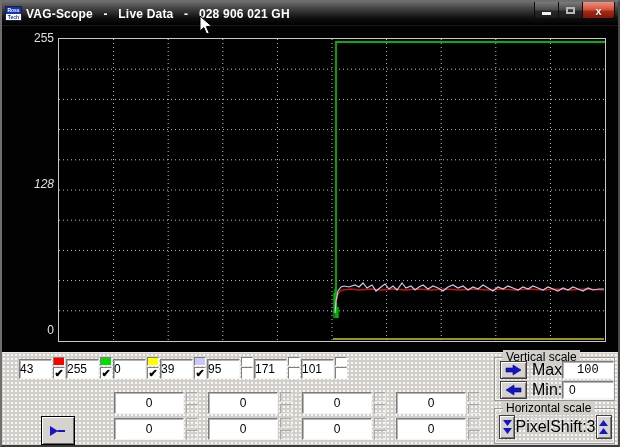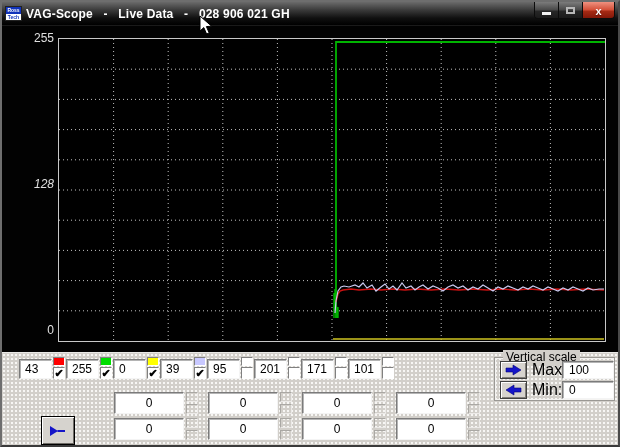--- a/index.html
+++ b/index.html
@@ -40,21 +40,21 @@
   
   .panel { position:relative; height:93px; background-color:#d2cfca;
            background-image:radial-gradient(#f7f6f4 1px, rgba(0,0,0,0) 1.1px);
            background-size:4px 4px; border-top:1px solid #e9e8e6; }
 
   .tbox { background:#fff; border:1px solid #7b7b7b; border-bottom-color:#f4f4f4; border-right-color:#f4f4f4;
           box-shadow:inset 1px 1px 0 #b4b4b4; font-family:"Liberation Sans",sans-serif; font-size:12px; color:#000; }
 
   .channels { position:absolute; left:17px; top:4px; display:flex; gap:1px; }
   .channel { width:46px; height:32px; position:relative; }
-  .channel input { position:absolute; left:0; top:2px; width:33px; height:20px; padding-left:5px; }
+  .channel input { position:absolute; left:0; top:2px; width:33px; height:20px; }
   .swatch { position:absolute; left:34px; top:0; width:12px; height:9px;
             border:1px solid #808080; border-bottom-color:#fff; border-right-color:#fff; }
   .chk { position:absolute; left:34px; top:10px; width:12px; height:12px; background:#fff;
          border:1px solid #808080; border-bottom-color:#fff; border-right-color:#fff;
          font-size:11px; line-height:10px; text-align:center; color:#000; font-weight:bold; }
 
   .zbox { position:absolute; width:70px; height:22px; text-align:center; }
   .zconn { position:absolute; width:12px; height:10px; border:1px solid #aaa8a4; border-bottom-color:#eceae8; border-right-color:#eceae8; }
 
   .pushbtn { position:absolute; background:#d6d3ce; border:1px solid #000;
@@ -153,25 +153,20 @@
           <input class="tbox" value="39" style="">
           <div class="swatch" style="background: rgb(200, 200, 255);"></div>
           <div class="chk">✔</div>
         </div>
         <div class="channel">
           <input class="tbox" value="95" style="">
           <div class="swatch" style="background: rgb(255, 255, 255);"></div>
           <div class="chk"></div>
         </div>
         <div class="channel">
-          <input class="tbox" value="201" style="">
-          <div class="swatch" style="background: rgb(255, 255, 255);"></div>
-          <div class="chk"></div>
-        </div>
-        <div class="channel">
           <input class="tbox" value="171" style="">
           <div class="swatch" style="background: rgb(255, 255, 255);"></div>
           <div class="chk"></div>
         </div>
         <div class="channel">
           <input class="tbox" value="101" style="">
           <div class="swatch" style="background: rgb(255, 255, 255);"></div>
           <div class="chk"></div>
         </div>
       </div>
@@ -213,31 +208,47 @@
 
     <div class="groupbox" style="top:4px; height:44px;">
       <div class="gb-label">Vertical scale</div>
       <div class="gb-row" style="left:5px; top:3px;">
         <div class="arrowbtn" style="width:27px;height:18px;">
           <svg width="17" height="12" viewBox="0 0 17 12">
             <path d="M1,4 L8,4 L8,1 L16,6 L8,11 L8,8 L1,8 Z" fill="#1515c8" stroke="#00007a" stroke-width="0.6"></path>
           </svg>
         </div>
         <div class="gb-lab" style="margin-left:5px;width:30px;">Max:</div>
-        <input class="tbox" style="width: 52px; height: 18px; padding-left: 6px;" value="100">
+        <input class="tbox" style="width: 52px; height: 18px; padding-left: 14px; font-family: Liberation Mono, monospace;" value="100">
       </div>
       <div class="gb-row" style="left:5px; top:23px;align-items:flex-end;">
         <div class="arrowbtn" style="width:27px;height:18px;">
           <svg width="17" height="12" viewBox="0 0 17 12">
             <path d="M16,4 L9,4 L9,1 L1,6 L9,11 L9,8 L16,8 Z" fill="#1515c8" stroke="#00007a" stroke-width="0.6"></path>
           </svg>
         </div>
         <div class="gb-lab" style="margin-left:5px;width:30px;">Min:</div>
         <input class="tbox" style="width: 52px; height: 18px; padding-left: 6px;" value="0">
       </div>
     </div>
 
+    <div class="groupbox" style="top:55px; height:36px;">
+      <div class="gb-label">Horizontal scale</div>
+      <div class="gb-row" style="left:4px; top:6px; width:113px;">
+        <div class="arrowbtn" style="width:19px;height:24px;">
+          <svg width="11" height="16" viewBox="0 0 11 16">
+            <path d="M1,1 L10,1 L5.5,7 Z M1,9 L10,9 L5.5,15 Z" fill="#1515c8"></path>
+          </svg>
+        </div>
+        <div class="gb-lab" style="flex:1;text-align:center;">PixelShift:3</div>
+        <div class="arrowbtn" style="width:19px;height:24px;">
+          <svg width="11" height="16" viewBox="0 0 11 16">
+            <path d="M1,7 L10,7 L5.5,1 Z M1,15 L10,15 L5.5,9 Z" fill="#1515c8"></path>
+          </svg>
+        </div>
+      </div>
+    </div>
   </div>
 
   <svg class="cursor" width="14" height="21" viewBox="0 0 14 21">
     <path d="M1,1 L1,16 L4.8,12.6 L7.6,19 L10.2,17.9 L7.4,11.6 L12.6,11.2 Z" fill="#fff" stroke="#000" stroke-width="1"></path>
   </svg>
 </div>
 
 </body></html>

